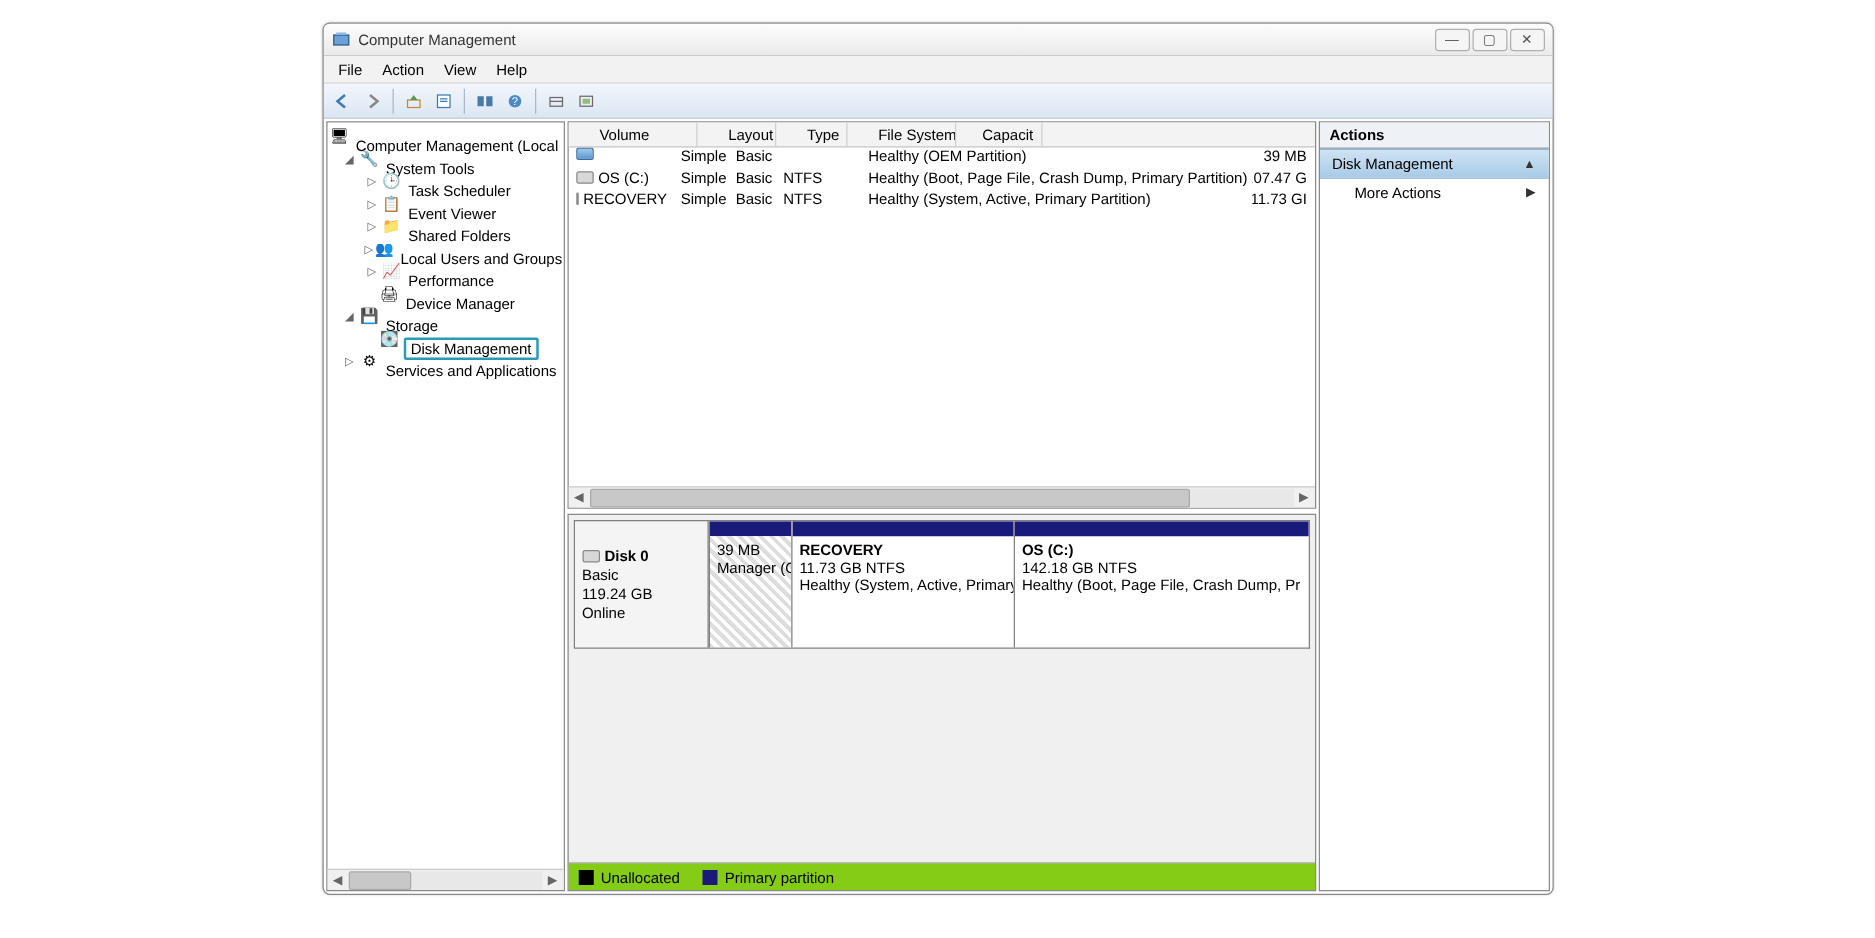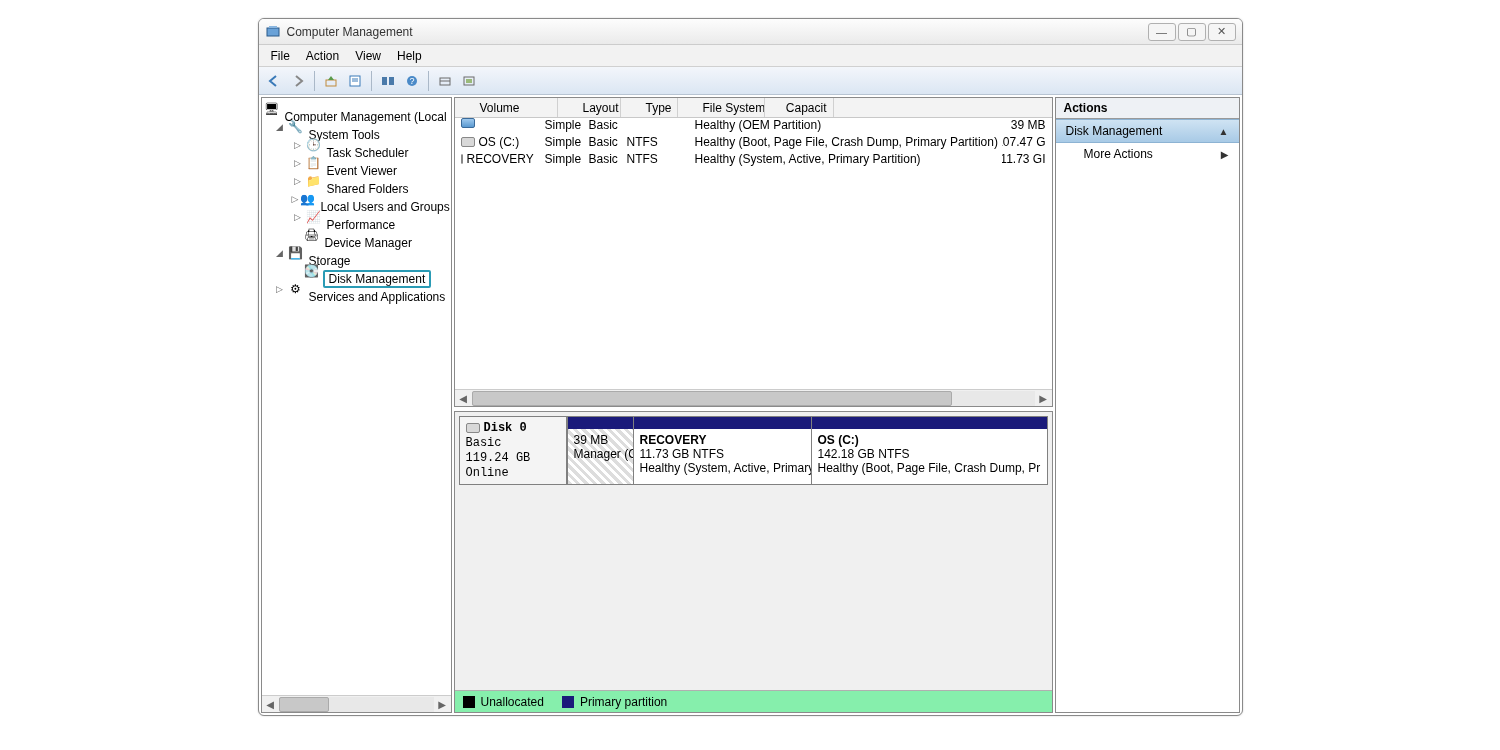--- a/index.html
+++ b/index.html
@@ -194,26 +194,25 @@
   background: #f0f0f0;
 }
 .disk-row {
   display: flex;
   margin: 4px;
   background: #fff;
 }
 .disk-label {
   width: 108px;
   border: 1px solid #808080;
-  padding: 4px 6px;
+  padding: 21px 6px;
   display: flex;
   flex-direction: column;
   gap: 1px;
   background: #f4f4f4;
-  font-family: Liberation Mono, monospace;
 }
 .disk-label .dname { font-weight: bold; display:flex; align-items:center; gap:4px; }
 .partitions { flex:1; display:flex; border-top:1px solid #808080; border-bottom:1px solid #808080; border-right:1px solid #808080; }
 .partition {
   border-left: 1px solid #808080;
   display: flex;
   flex-direction: column;
   overflow: hidden;
 }
 .partition .stripe { height: 12px; background: #1a1a7a; }
@@ -222,21 +221,21 @@
 }
 .partition .inner {
   flex:1;
   padding: 4px 6px;
   white-space: nowrap;
   overflow: hidden;
 }
 .partition .pname { font-weight: bold; }
 .legend {
   border-top: 1px solid #b0b0b0;
-  background: #86efac;
+  background: #84cc16;
   height: 22px;
   display: flex;
   align-items: center;
   padding: 0 8px;
   gap: 6px;
   margin-top: auto;
 }
 .legend .swatch { width:12px; height:12px; display:inline-block; }
 .legend .sw-black { background:#000; }
 .legend .sw-blue { background:#1a1a7a; }

